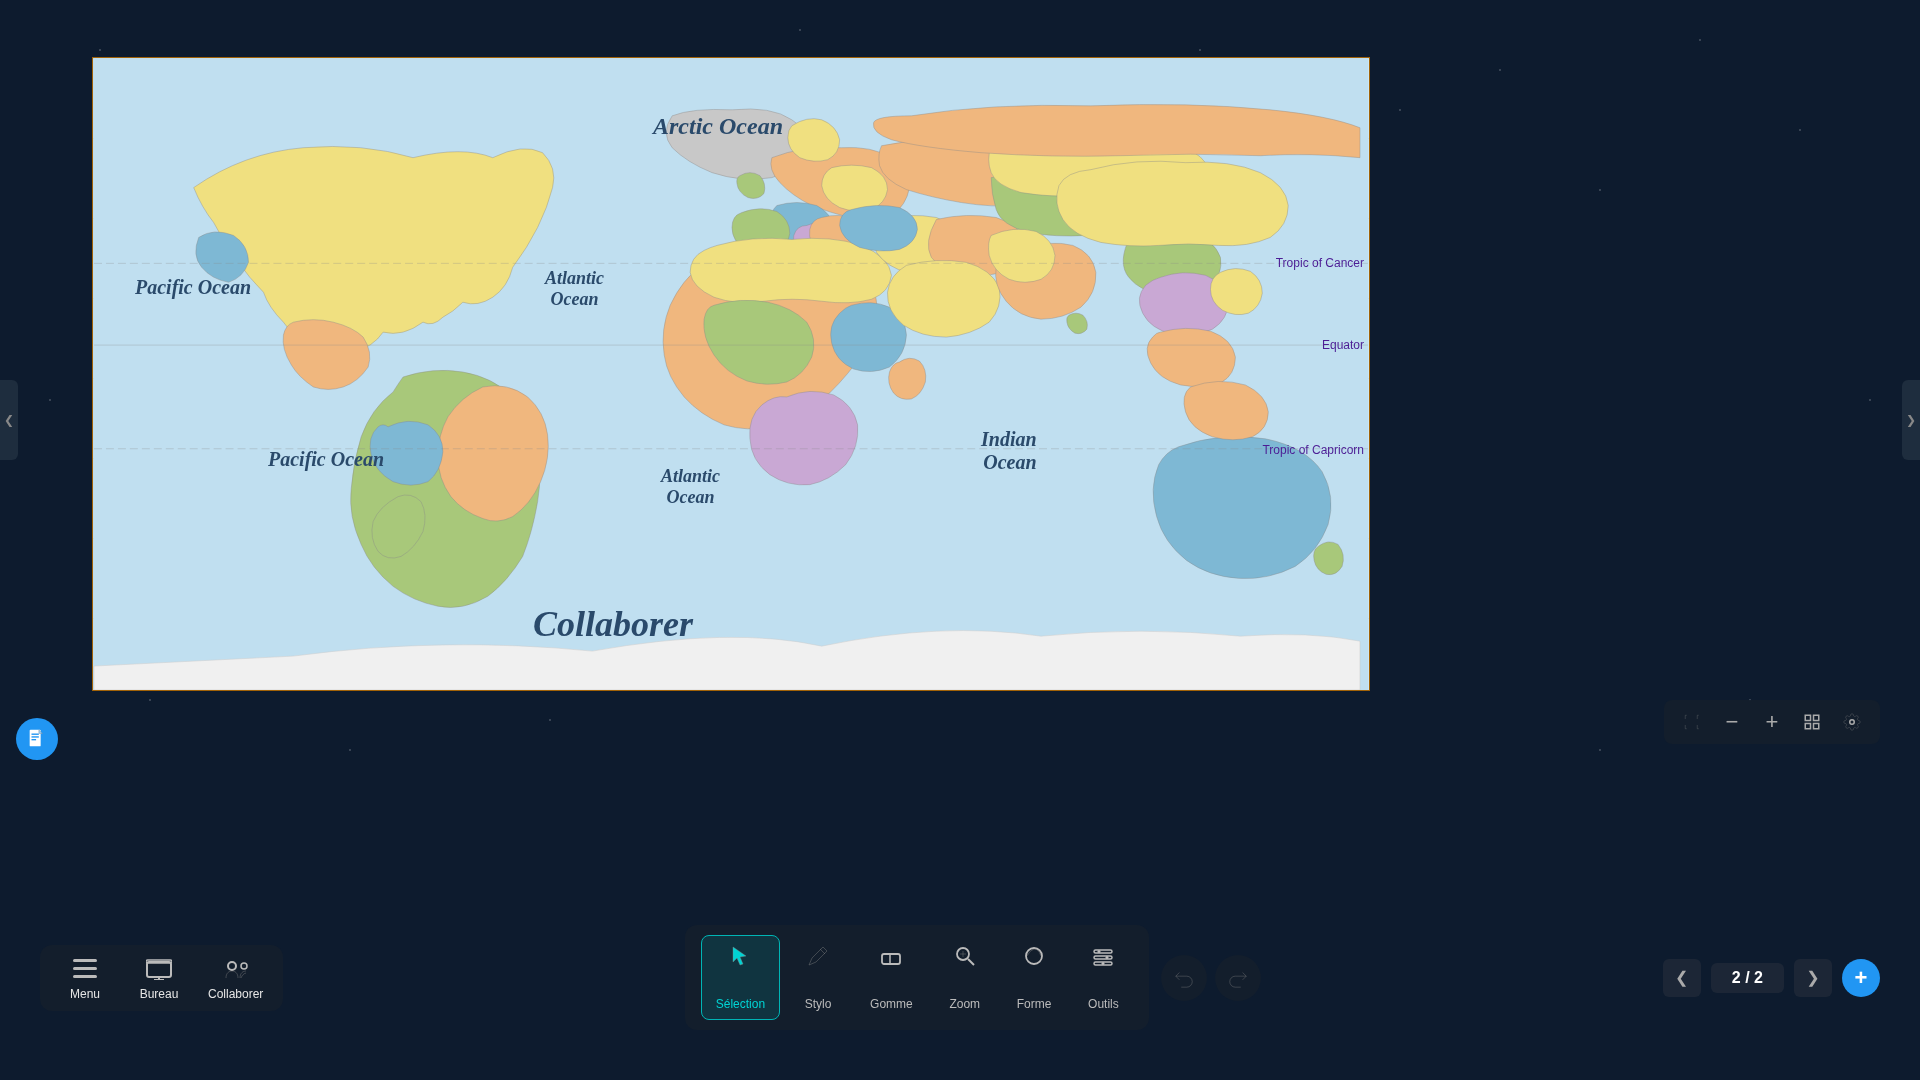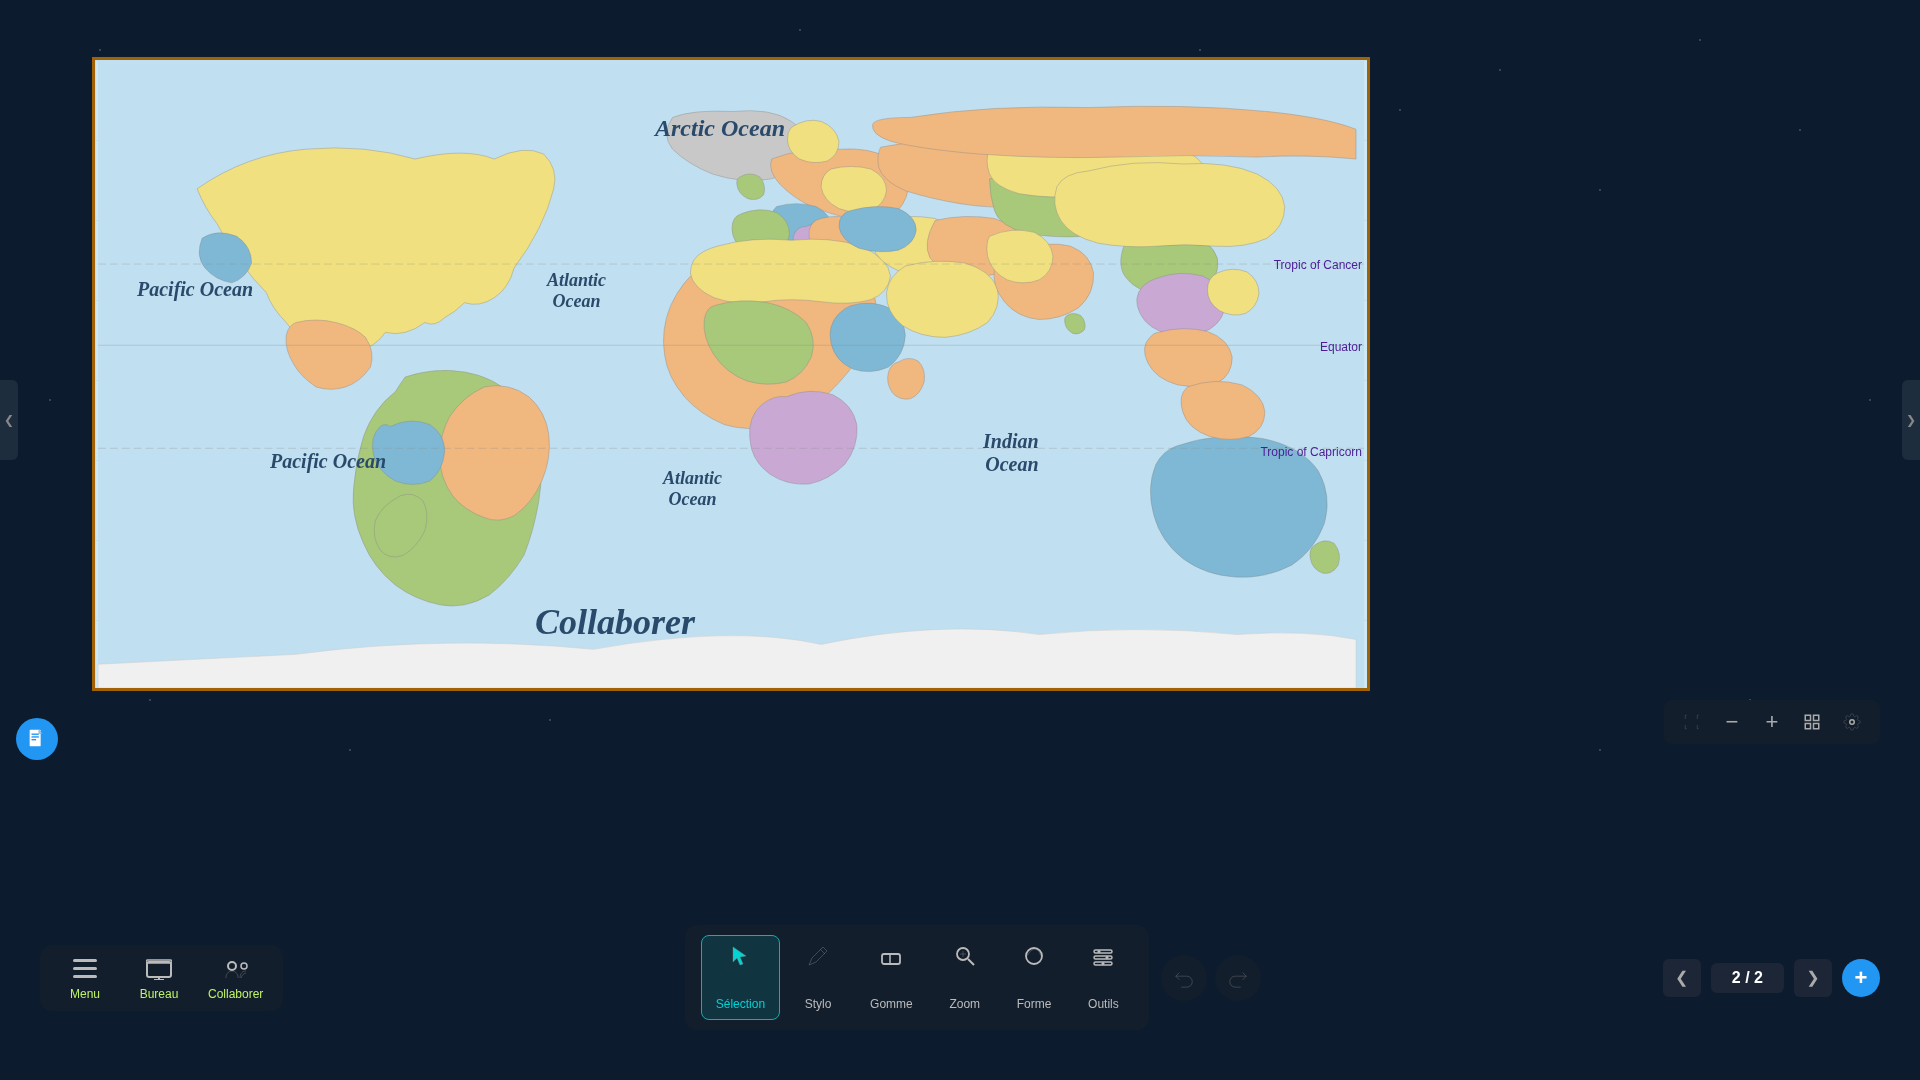--- a/index.html
+++ b/index.html
@@ -49,21 +49,21 @@
     }
 
     
     .canvas-area {
       position: absolute;
       top: 57px;
       left: 92px;
       width: 1278px;
       height: 634px;
       background: #cce8f4;
-      border: 3px solid #a16207;
+      border: 1px solid #a16207;
       overflow: hidden;
     }
 
     
     .map-grid {
       position: absolute;
       top: 0; left: 0;
       width: 100%; height: 100%;
       background-image: 
         linear-gradient(rgba(180,210,230,0.5) 1px, transparent 1px),
@@ -178,21 +178,21 @@
       width: 28px;
       height: 28px;
       display: flex;
       align-items: center;
       justify-content: center;
       font-size: 20px;
     }
 
     .tool-item .tool-label {
       font-size: 12px;
-      color: #bef264;
+      color: #e5e5e5;
     }
 
     
     .toolbar-center {
       background: rgba(20, 30, 45, 0.92);
       border-radius: 12px;
       padding: 10px 16px;
       display: flex;
       gap: 8px;
       align-items: center;

